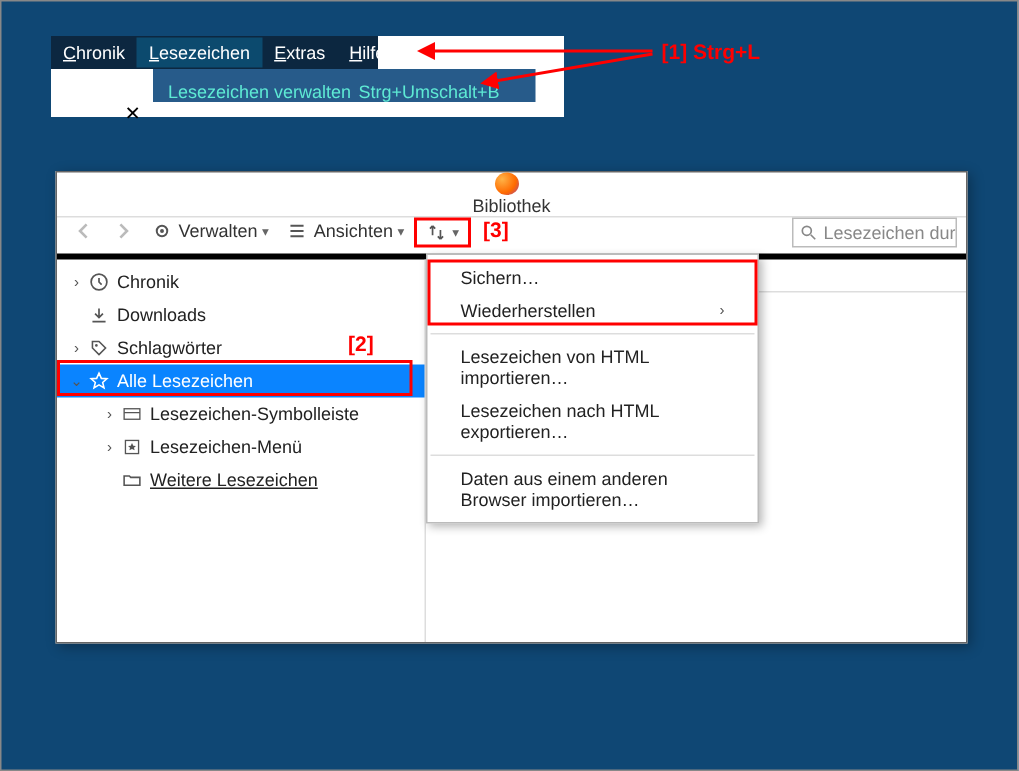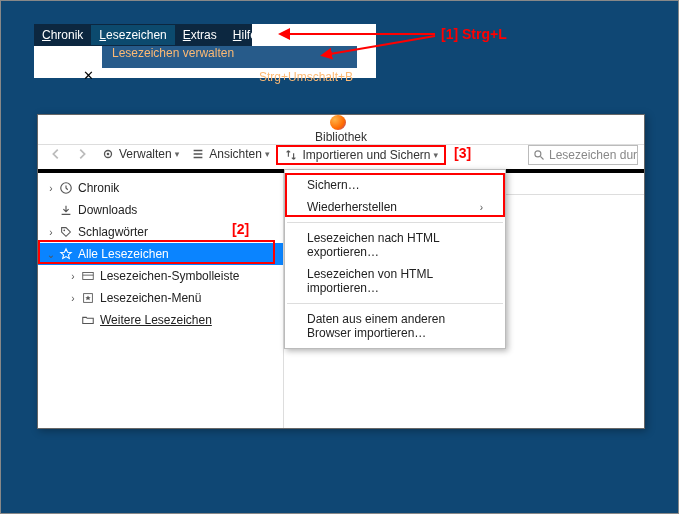--- a/index.html
+++ b/index.html
@@ -4,23 +4,23 @@
 <style>
 * { margin: 0; padding: 0; box-sizing: border-box; font-family: "Segoe UI", Tahoma, sans-serif; font-size: 12px; }
 body { background: #0f4774; width: 679px; height: 514px; position: relative; overflow: hidden; border: 1px solid #888; }
 
 
 .topbar { position: absolute; left: 33px; top: 23px; width: 342px; height: 54px; background: #fff; }
 .menubar { position: absolute; left: 0; top: 0; width: 218px; height: 22px; background: #0c2740; display: flex; align-items: center; }
 .menubar .mi { color: #fff; padding: 3px 8px; cursor: default; }
 .menubar .mi.sel { background: #0c4a6e; }
 .menubar .mi u { text-decoration: underline; }
-.submenu { position: absolute; left: 68px; top: 22px; width: 255px; height: 22px; background: #275b8a; color: #fdba74; display: flex; align-items: flex-start; padding-left: 10px; }
+.submenu { position: absolute; left: 68px; top: 22px; width: 255px; height: 22px; background: #275b8a; color: #5eead4; display: flex; align-items: flex-end; padding-left: 10px; }
 .submenu .lbl { flex: 1; }
-.submenu .sc { padding-right: 4px; margin-top: 24px; }
+.submenu .sc { padding-right: 24px; margin-top: 24px; }
 .closex { position: absolute; left: 49px; top: 44px; font-size: 13px; color: #000; }
 
 
 .ann1 { position: absolute; left: 440px; top: 25px; color: #ff0000; font-weight: bold; font-size: 14px; }
 
 
 .libwin { position: absolute; left: 36px; top: 113px; width: 608px; height: 315px; background: #fff; border: 1px solid #666; box-shadow: 2px 2px 8px rgba(0,0,0,0.3); }
 .lib-title { height: 30px; display: flex; align-items: center; padding: 0 6px; border-bottom: 1px solid #ddd; flex-direction: column; }
 .lib-title .ff-icon { width: 16px; height: 16px; margin-right: 6px; background: radial-gradient(circle at 30% 30%, #ffb347, #ff6a00 60%, #a040a0); border-radius: 50%; }
 .lib-title .txt { color: #333; }
@@ -120,21 +120,20 @@
       <svg viewBox="0 0 16 16">
           <path d="M3 4h10M3 8h10M3 12h10" stroke="#555" stroke-width="1.5"></path>
         </svg>
       <span class="tlbl">Ansichten</span>
         <span class="dd">▾</span>
     </span>
     <span class="tbtn import-btn">
       <svg viewBox="0 0 16 16">
           <path d="M5 3v7M5 3l-2 2M5 3l2 2M11 13V6M11 13l-2-2M11 13l2-2" stroke="#555" stroke-width="1.3" fill="none"></path>
         </svg>
-      <span class="tlbl">Importieren und Sichern</span>
         <span class="dd">▾</span>
     </span>
     <span class="ann3">[3]</span>
     <span class="searchbox">
       <svg viewBox="0 0 16 16">
           <circle cx="6.5" cy="6.5" r="4" stroke="#888" fill="none" stroke-width="1.5"></circle>
           <line x1="10" y1="10" x2="14" y2="14" stroke="#888" stroke-width="1.5"></line>
         </svg>
       <span class="ph">Lesezeichen durchsuchen</span>
     </span>
@@ -226,22 +225,22 @@
   <div class="red-dd-border"></div>
   <div class="dmi">
       <span>Sichern…</span>
     </div>
   <div class="dmi">
       <span>Wiederherstellen</span>
       <span class="sub-arrow">›</span>
     </div>
   <div class="sep"></div>
   <div class="dmi">
+      <span>Lesezeichen von HTML importieren…</span>
+    </div>
+  <div class="dmi">
       <span>Lesezeichen nach HTML exportieren…</span>
     </div>
-  <div class="dmi">
-      <span>Lesezeichen von HTML importieren…</span>
-    </div>
   <div class="sep"></div>
   <div class="dmi">
       <span>Daten aus einem anderen Browser importieren…</span>
     </div>
 </div>
 
 </body></html>

